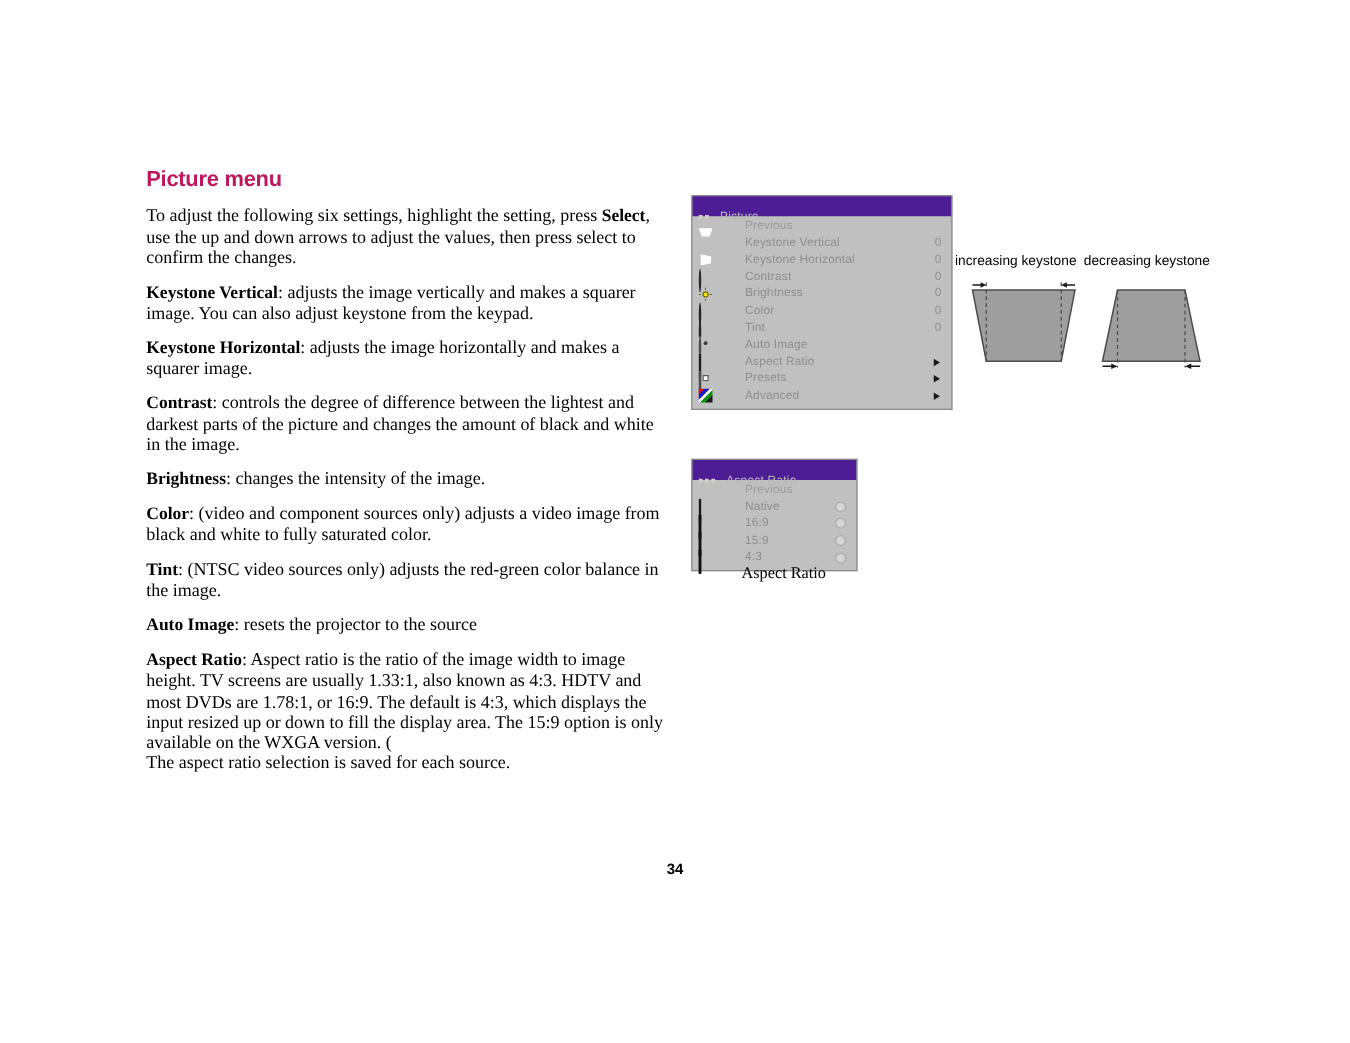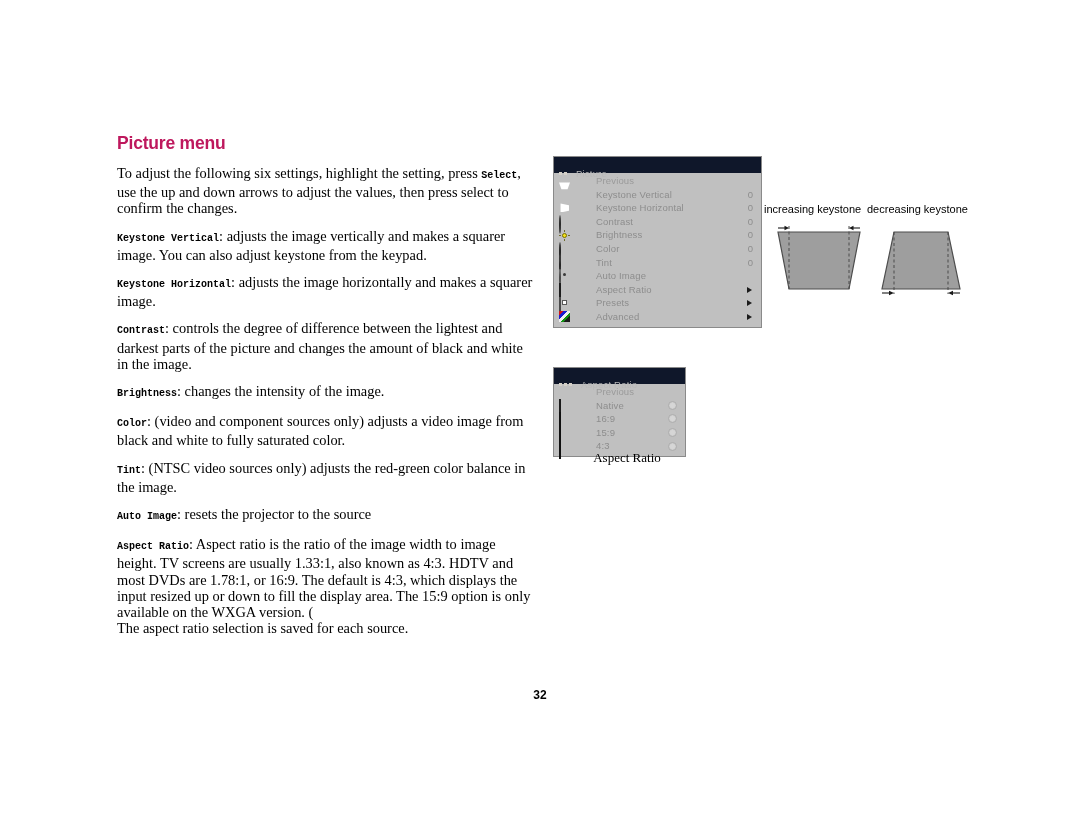--- a/index.html
+++ b/index.html
@@ -35,39 +35,39 @@
   .para {
     font-family: "Liberation Serif", serif;
     font-size: 14.4px;
     line-height: 16.2px;
     margin: 0 0 11px 0;
     text-align: left;
     color: #000;
   }
   .para:last-child { margin-bottom: 16px; }
   .para b {
-    font-family: Liberation Mono, monospace;
+    font-family: Liberation Serif, serif;
     font-weight: bold;
-    font-size: 10px;
+    font-size: 14px;
   }
   .para .run-on {
     display: block;
   }
 
   
   .osd {
     position: absolute;
     background: #c0c0c0;
     border: 1px solid #8a8a8a;
     box-sizing: border-box;
     font-family: "Liberation Sans", sans-serif;
     -webkit-font-smoothing: none;
   }
   .osd-titlebar {
-    background: #0f172a;
+    background: #4c1d95;
     height: 13px;
     display: flex;
     align-items: center;
     padding: 16px 0 0 5px;
     box-sizing: border-box;
   }
   .osd-dots {
     display: flex;
     gap: 2px;
     align-items: center;
@@ -531,13 +531,13 @@
       <line x1="188" y1="14" x2="188" y2="76" stroke="#4a4a4a" stroke-width="1" stroke-dasharray="3,2.5"></line>
 
       <line x1="122" y1="75" x2="131" y2="75" stroke="#1a1a1a" stroke-width="1.1"></line>
       <polygon points="134,75 129,72.8 129,77.2" fill="#1a1a1a"></polygon>
       <line x1="200" y1="75" x2="191" y2="75" stroke="#1a1a1a" stroke-width="1.1"></line>
       <polygon points="188,75 193,72.8 193,77.2" fill="#1a1a1a"></polygon>
     </g>
   </svg>
 </div>
 
-<div class="page-number">32</div>
+<div class="page-number">34</div>
 
 </body></html>

